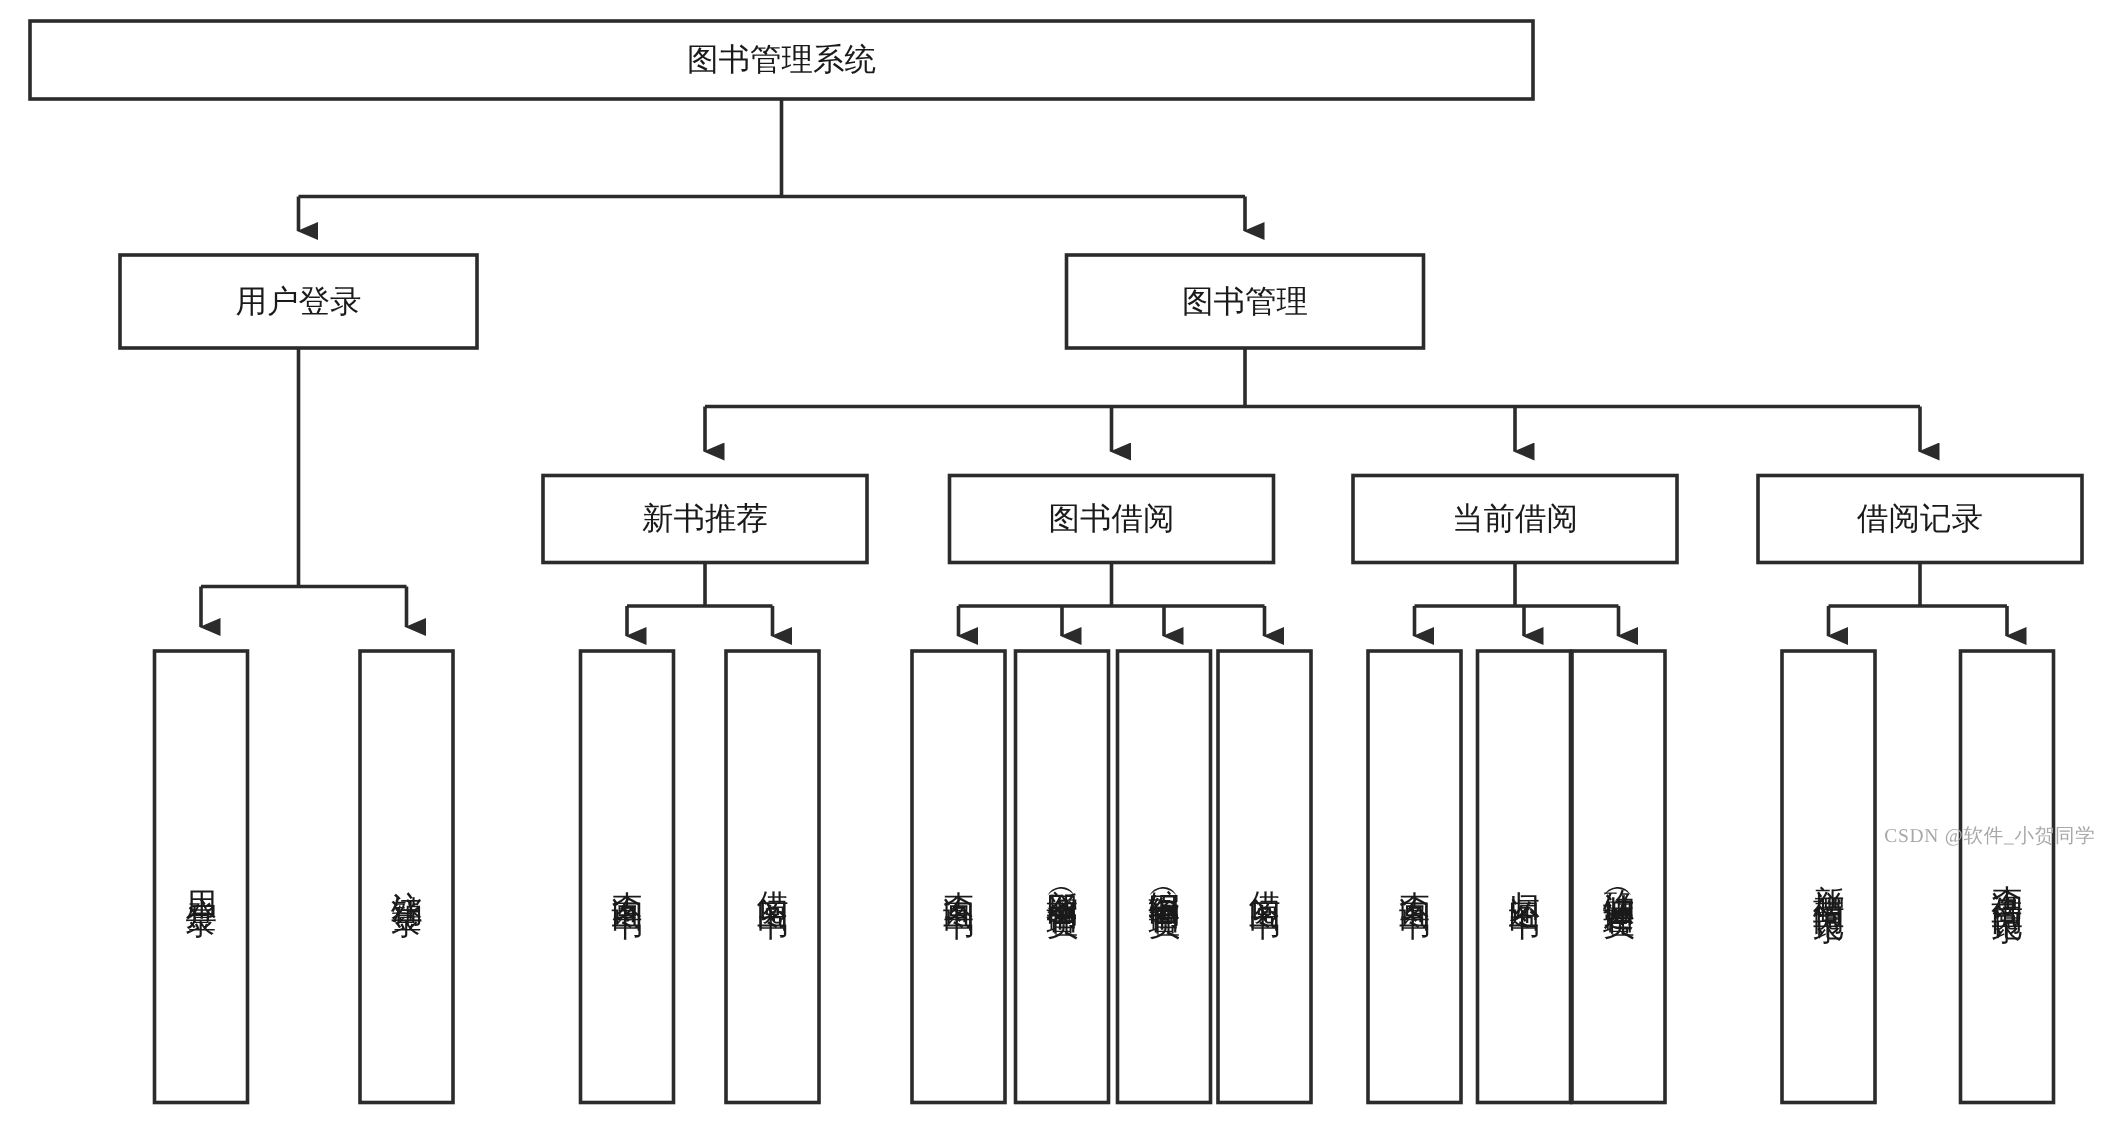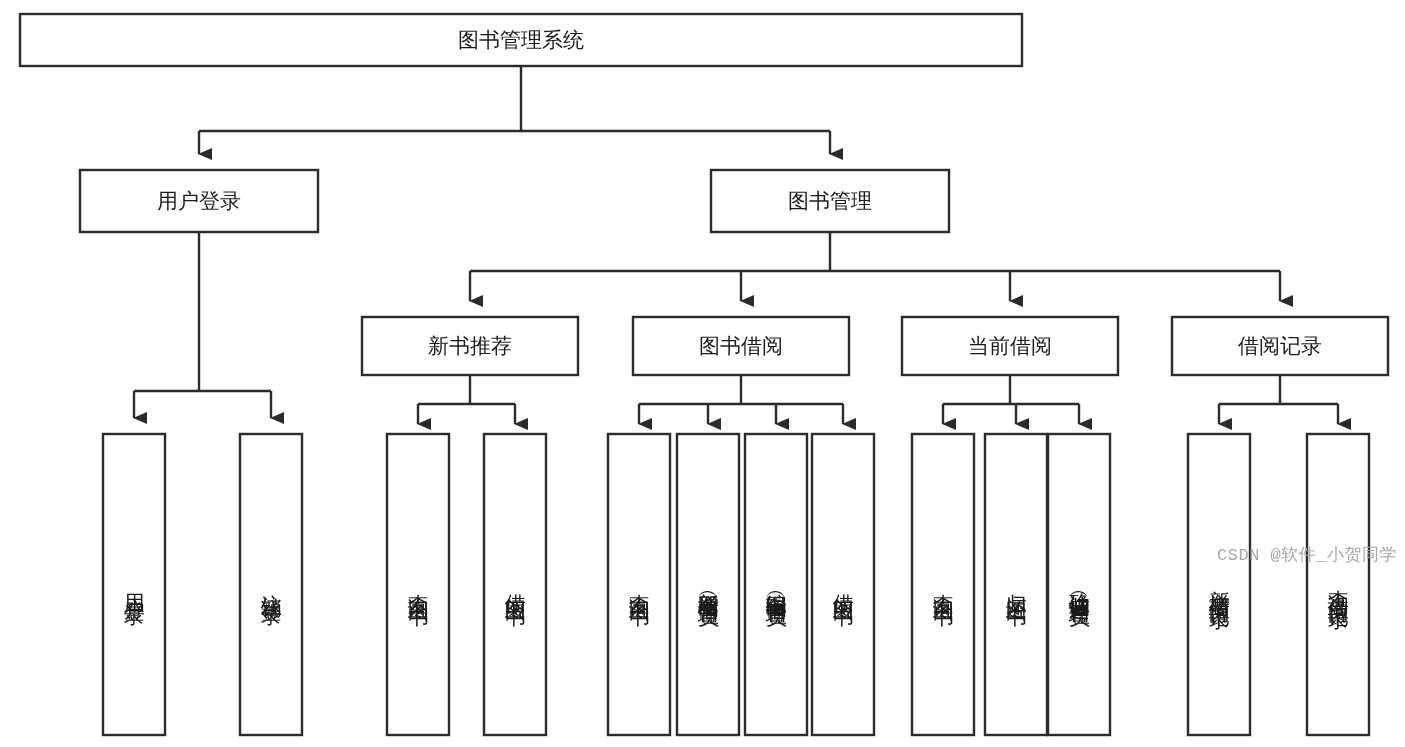--- a/index.html
+++ b/index.html
@@ -64,22 +64,22 @@
     line-height: 1.25;
     letter-spacing: 4px;
     color: #1a1a1a;
     white-space: nowrap;
     text-align: center;
   }
   #watermark {
     position: absolute;
     right: 8px;
     bottom: 6px;
-    font-family: Liberation Mono, monospace;
-    font-size: 17px;
+    font-family: Liberation Serif, serif;
+    font-size: 13px;
     color: #a8a8a8;
     letter-spacing: 0.5px;
     white-space: nowrap;
     margin-left: 40px;
   }
 </style>
 </head>
 <body>
 
 <div id="diagram-root">

